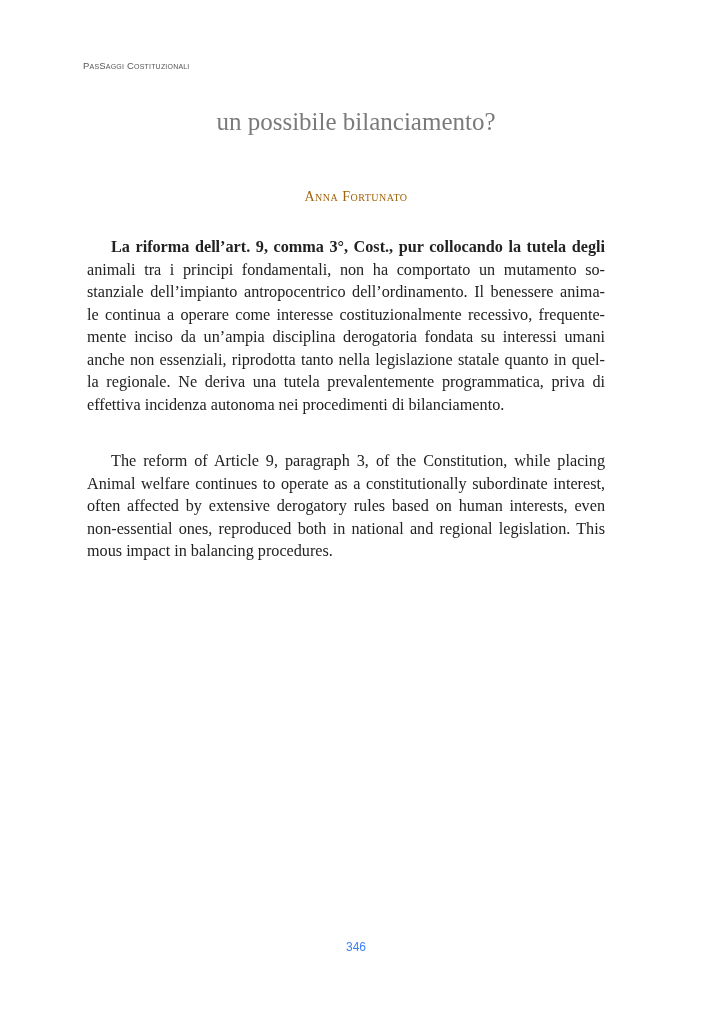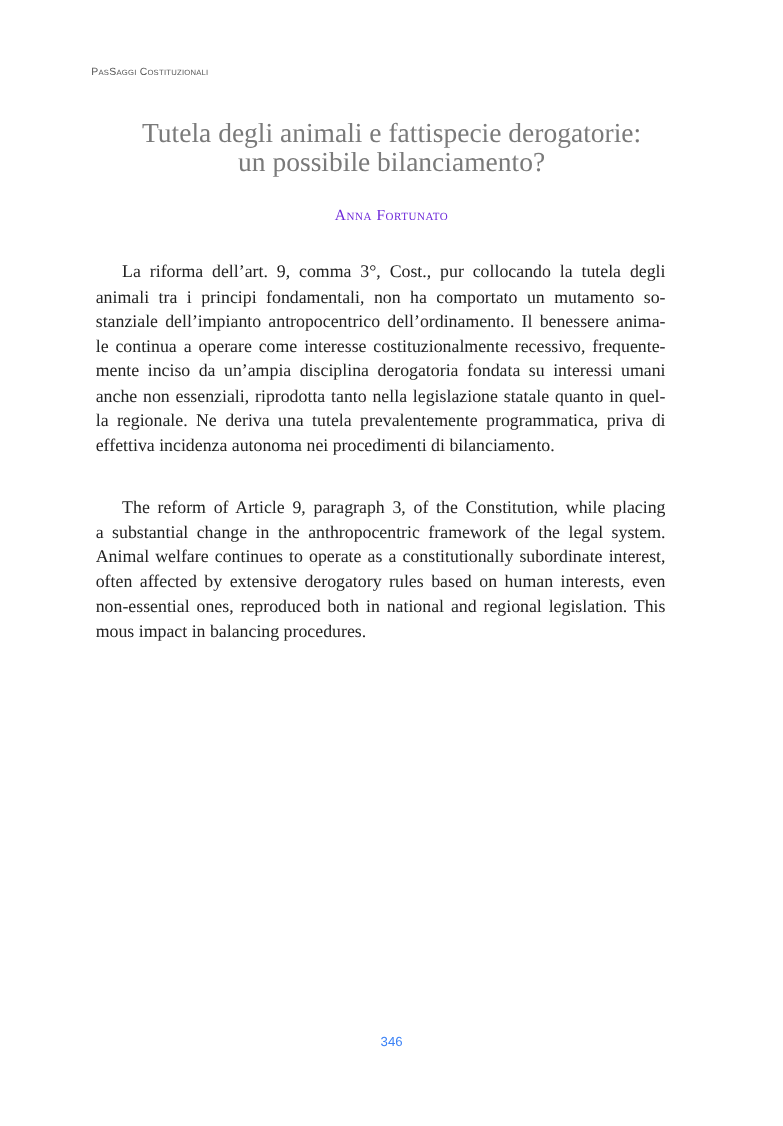--- a/index.html
+++ b/index.html
@@ -11,21 +11,21 @@
     font-variant: small-caps; letter-spacing: 0.2px;
   }
   .title {
     position: absolute; left: 0; width: 712px; top: 109px;
     text-align: center; font-family: "Liberation Serif", serif;
     font-size: 25px; line-height: 26px; color: #7a7a7a;
   }
   .author {
     position: absolute; left: 0; width: 712px; top: 189px;
     text-align: center; font-family: "Liberation Serif", serif;
-    font-size: 14px; color: #6d28d9; font-variant: small-caps; letter-spacing: 0.5px;
+    font-size: 14px; color: #a16207; font-variant: small-caps; letter-spacing: 0.5px;
   }
   .para {
     position: absolute; left: 87px; width: 518px;
     font-family: "Liberation Serif", serif; font-size: 16.2px; color: #222;
   }
   .line {
     display: block; height: 22.5px; line-height: 22.5px;
     text-align: justify; text-align-last: justify; white-space: nowrap;
   }
   .line.last { text-align-last: left; }
@@ -38,40 +38,38 @@
     font-size: 12px; color: #3b82f6;
   }
 </style>
 </head>
 <body>
 
 <div class="page">
   <div class="running-head">PasSaggi Costituzionali</div>
 
   <div class="title">
-    <div>Tutela degli animali e fattispecie derogatorie:</div>
     <div>un possibile bilanciamento?</div>
   </div>
 
   <div class="author">Anna Fortunato</div>
 
   <div class="para p1">
-    <span class="line first" style="white-space: normal; overflow: hidden;">La riforma dell’art. 9, comma 3°, Cost., pur collocando la tutela degli<span style="display:inline-block;width:100%"></span></span>
+    <span class="line first" style="white-space: normal; overflow: hidden; font-weight: bold;">La riforma dell’art. 9, comma 3°, Cost., pur collocando la tutela degli<span style="display:inline-block;width:100%"></span></span>
     <span class="line" style="white-space: normal; overflow: hidden;">animali tra i principi fondamentali, non ha comportato un mutamento so-<span style="display:inline-block;width:100%"></span></span>
     <span class="line" style="white-space: normal; overflow: hidden;">stanziale dell’impianto antropocentrico dell’ordinamento. Il benessere anima-<span style="display:inline-block;width:100%"></span></span>
     <span class="line" style="white-space: normal; overflow: hidden;">le continua a operare come interesse costituzionalmente recessivo, frequente-<span style="display:inline-block;width:100%"></span></span>
     <span class="line" style="white-space: normal; overflow: hidden;">mente inciso da un’ampia disciplina derogatoria fondata su interessi umani<span style="display:inline-block;width:100%"></span></span>
     <span class="line" style="white-space: normal; overflow: hidden;">anche non essenziali, riprodotta tanto nella legislazione statale quanto in quel-<span style="display:inline-block;width:100%"></span></span>
     <span class="line" style="white-space: normal; overflow: hidden;">la regionale. Ne deriva una tutela prevalentemente programmatica, priva di<span style="display:inline-block;width:100%"></span></span>
     <span class="line last">effettiva incidenza autonoma nei procedimenti di bilanciamento.</span>
   </div>
 
   <div class="para p2">
     <span class="line first" style="white-space: normal; overflow: hidden;">The reform of Article 9, paragraph 3, of the Constitution, while placing<span style="display:inline-block;width:100%"></span></span>
-    <span class="line" style="white-space: normal; overflow: hidden;">a substantial change in the anthropocentric framework of the legal system.<span style="display:inline-block;width:100%"></span></span>
     <span class="line" style="white-space: normal; overflow: hidden;">Animal welfare continues to operate as a constitutionally subordinate interest,<span style="display:inline-block;width:100%"></span></span>
     <span class="line" style="white-space: normal; overflow: hidden;">often affected by extensive derogatory rules based on human interests, even<span style="display:inline-block;width:100%"></span></span>
     <span class="line" style="white-space: normal; overflow: hidden;">non-essential ones, reproduced both in national and regional legislation. This<span style="display:inline-block;width:100%"></span></span>
     <span class="line last">mous impact in balancing procedures.</span>
   </div>
 
   <div class="page-number">346</div>
 </div>
 
 </body></html>

